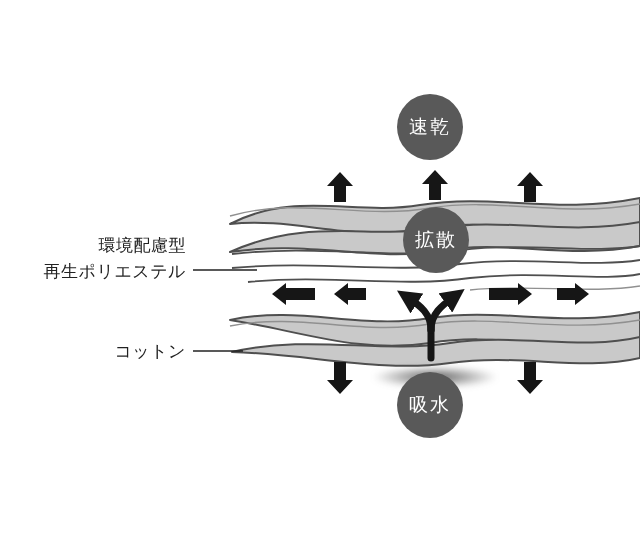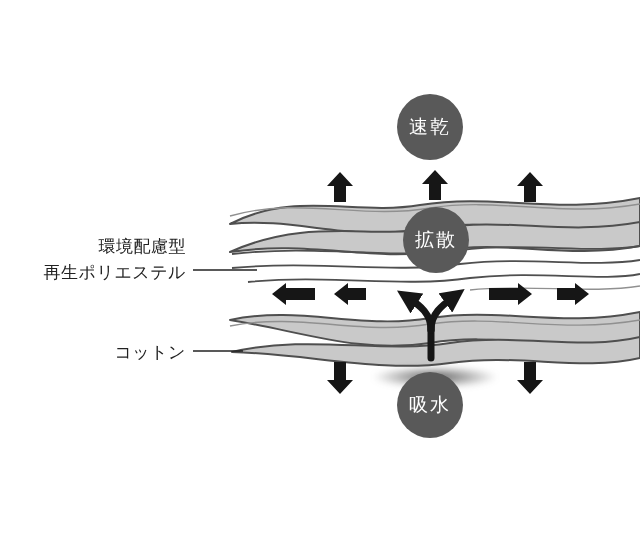--- a/index.html
+++ b/index.html
@@ -8,21 +8,21 @@
     --fabric_fill:#c9c9c9;
     --fabric_stroke:#4f4f4f;
     --arrow:#161616;
     --label_text:#222222;
     --background:#ffffff;
   }
   html,body{margin:0;padding:0;}
   .stage{
     position:relative;width:640px;height:550px;overflow:hidden;
     background:var(--background);
-    font-family:Liberation Sans, sans-serif;
+    font-family:Liberation Mono, monospace;
   }
   .art{position:absolute;left:0;top:0;width:640px;height:550px;z-index:1;}
   .band{fill:var(--fabric_fill);stroke:var(--fabric_stroke);stroke-width:2;stroke-linejoin:round;}
   .strand{fill:none;stroke:var(--fabric_stroke);stroke-width:1.8;}
   .strand.light{stroke:#909090;stroke-width:1.4;}
   .arrow{fill:var(--arrow);stroke:none;}
   .ybranch{fill:none;stroke:var(--arrow);stroke-width:7;stroke-linecap:round;}
   .leader{stroke:var(--label_text);stroke-width:1.5;}
   .badge{
     position:absolute;width:66px;height:66px;border-radius:50%;

